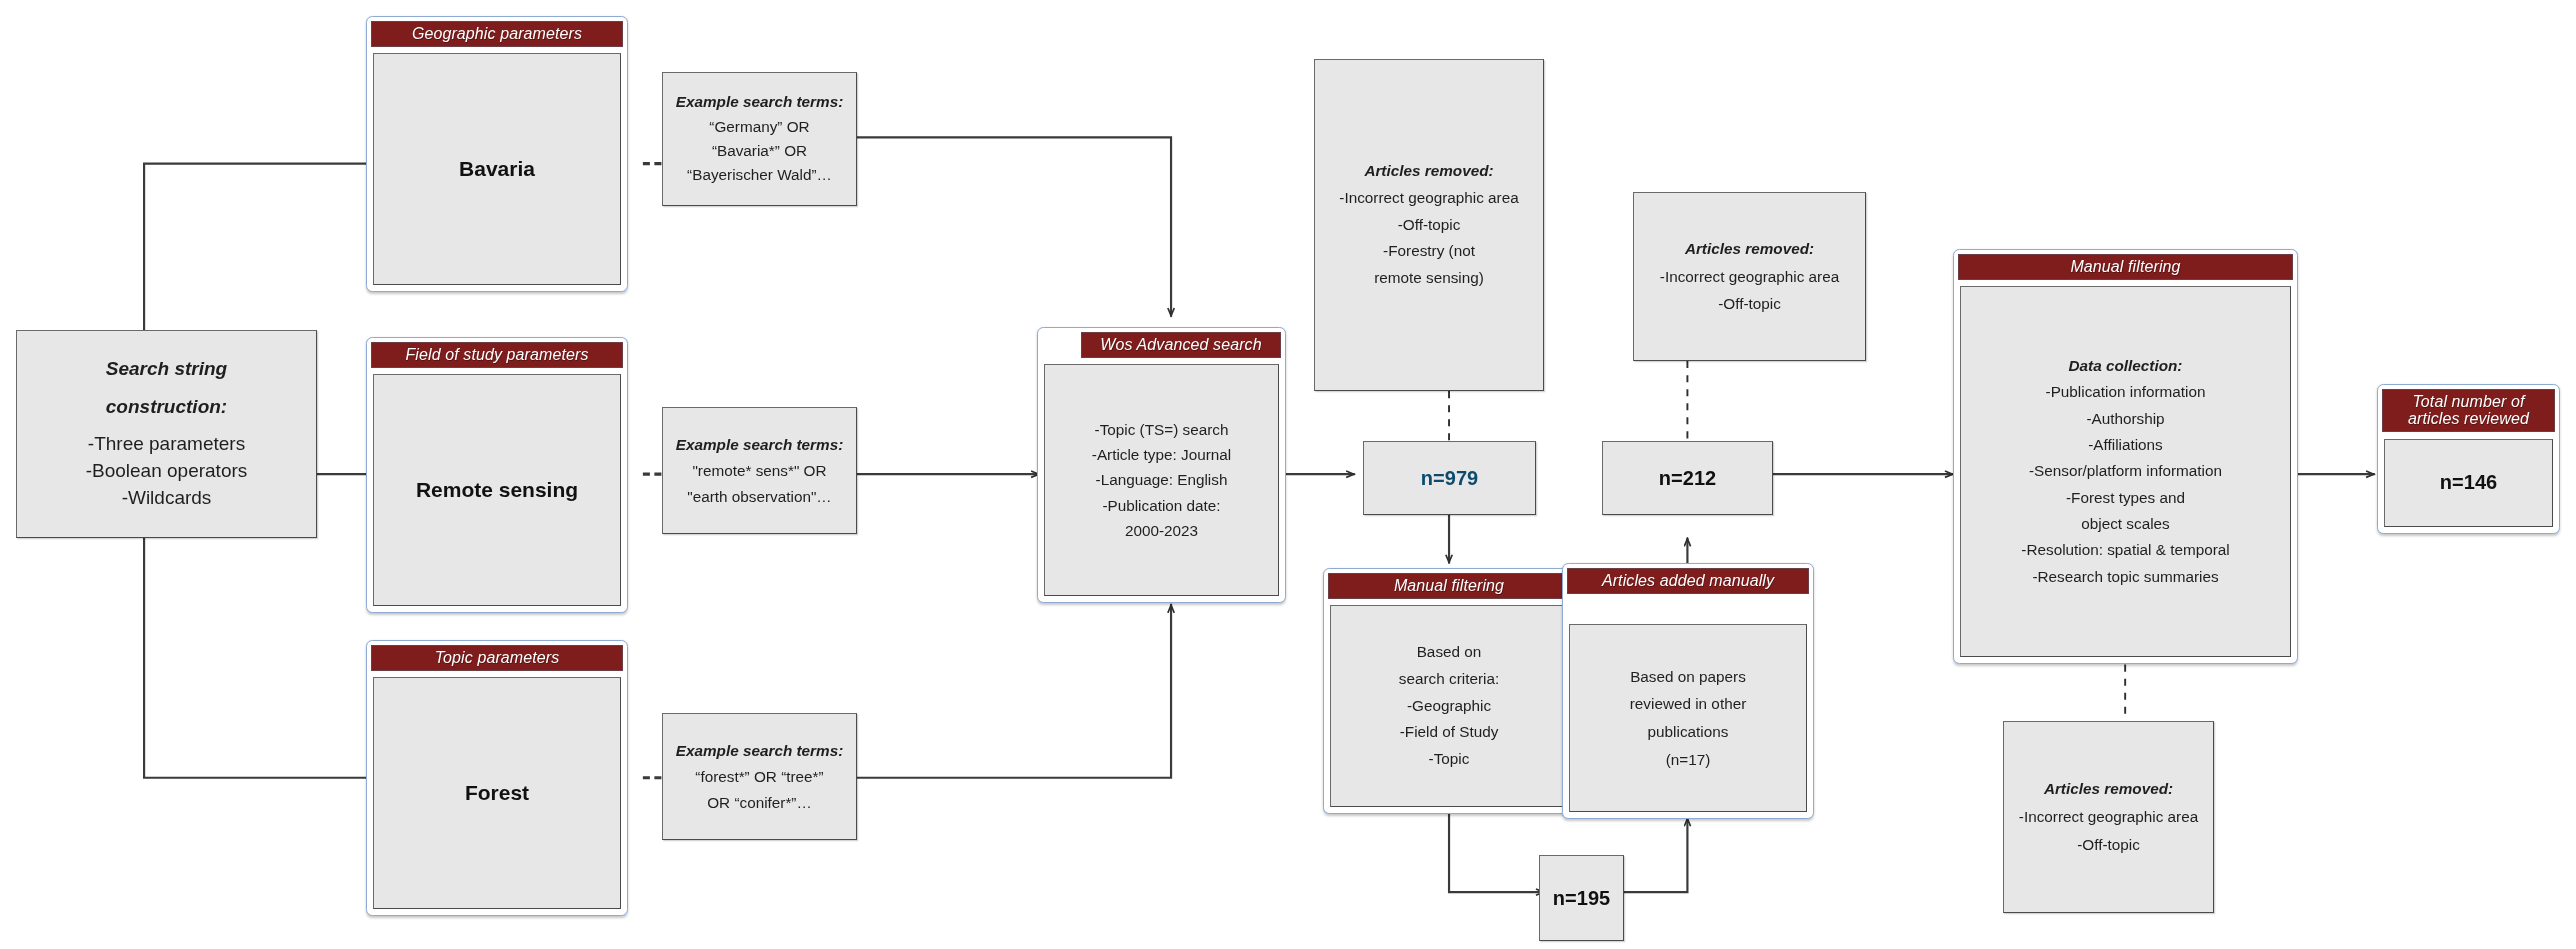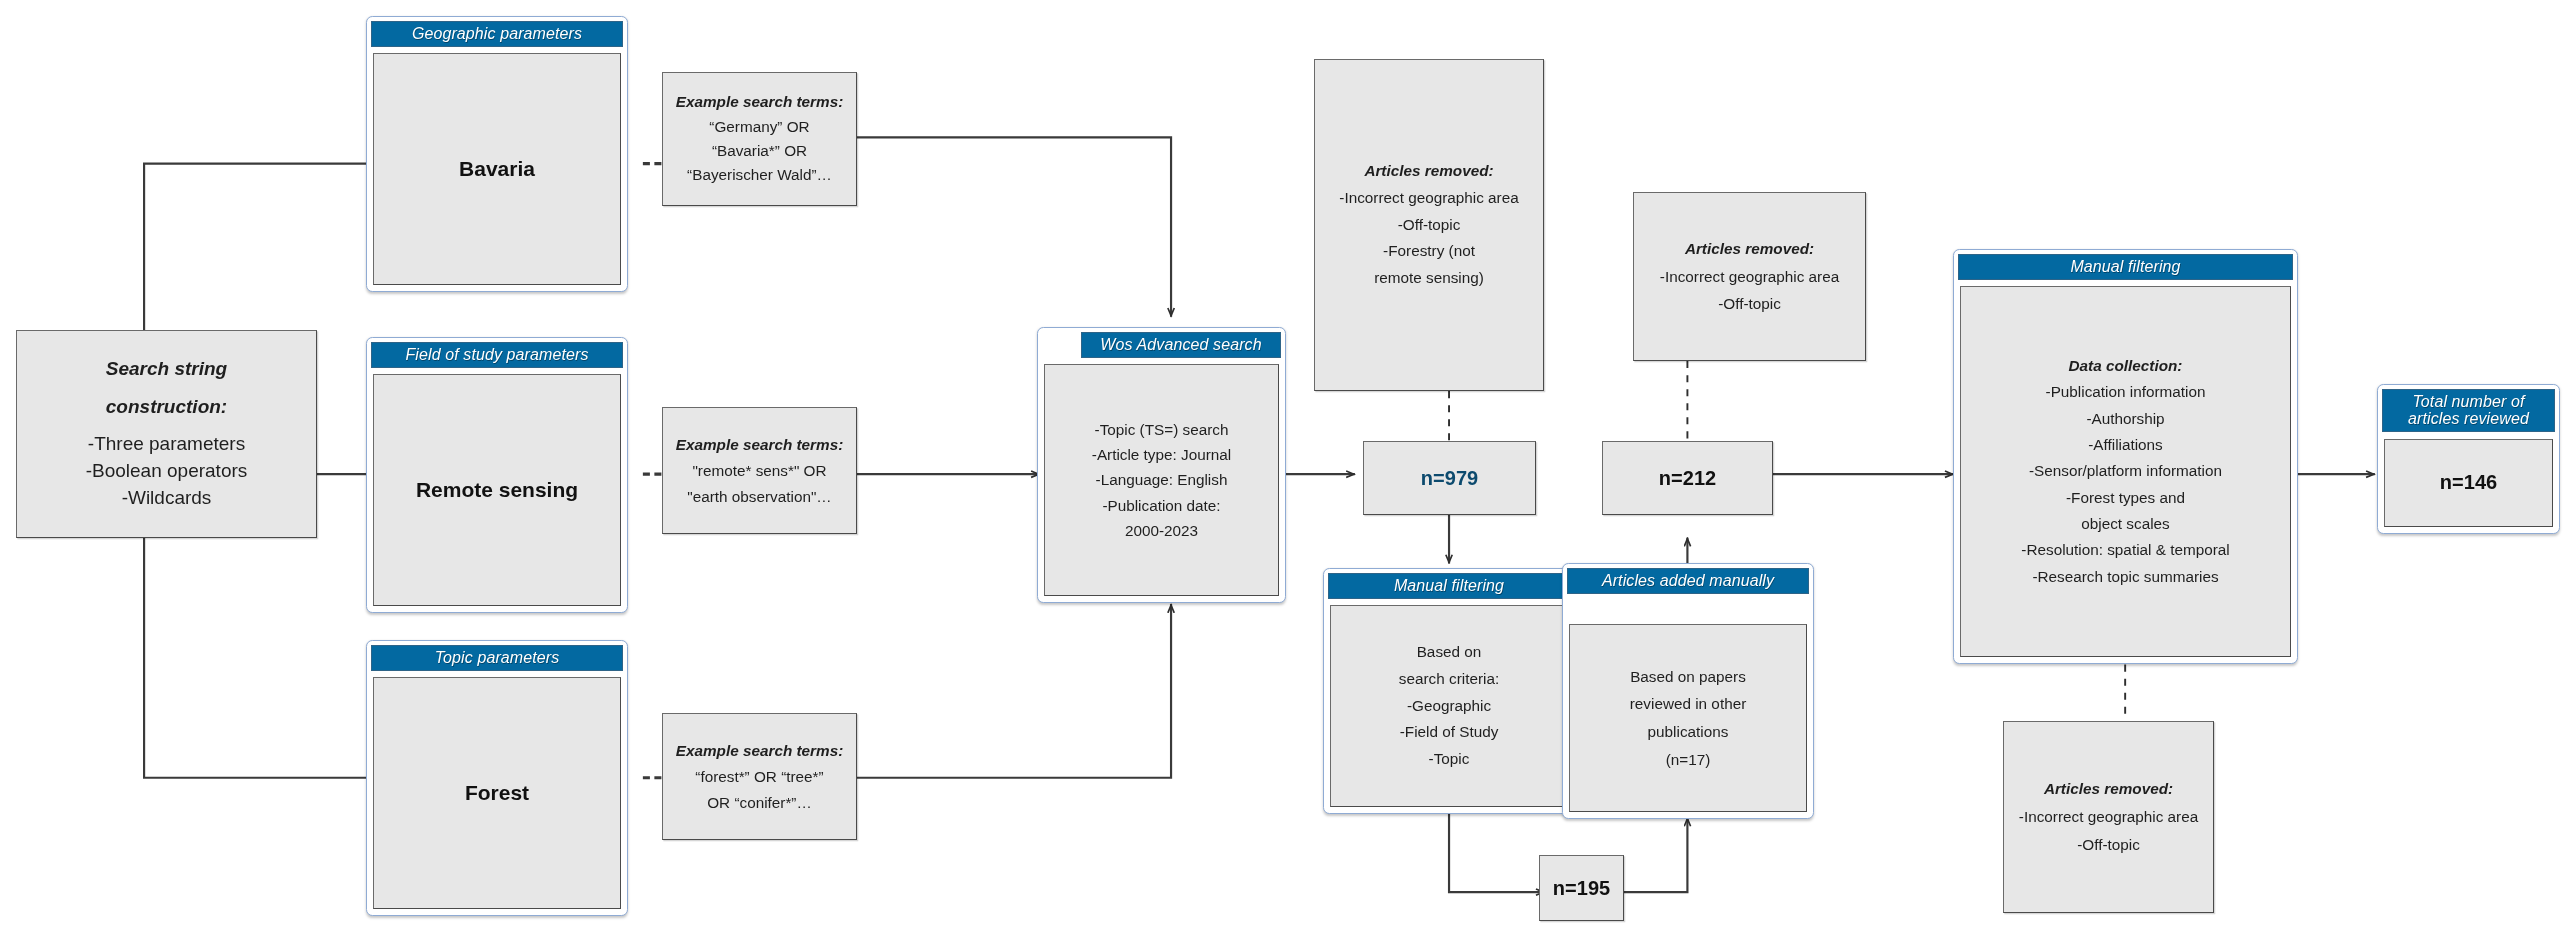--- a/index.html
+++ b/index.html
@@ -27,21 +27,21 @@
   
   .framed{
     background:#ffffff;
     border:1.9px solid #8fabd4;
     border-radius:6.4px;
     box-shadow:0 1.9px 2.6px rgba(0,0,0,.22), inset 0 0 0 1.3px #ffffff;
     padding:3.8px;
     display:flex;flex-direction:column;
   }
   .framed .bar{
-    background:#0369a1;
+    background:#7f1d1d;
     color:#ffffff;
     font-style:italic;
     text-align:center;
     border:0.6px solid #59607080;
     padding:3.2px 2.6px 3.8px 2.6px;
     line-height:1.08;
     letter-spacing:0.1px;
     text-shadow:0.6px 0.6px 0 rgba(0,0,0,.35);
     flex:0 0 auto;
     white-space:normal;
@@ -201,21 +201,21 @@
       <div>
         <span class="ln">Based on</span>
         <span class="ln">search criteria:</span>
         <span class="ln">-Geographic</span>
         <span class="ln">-Field of Study</span>
         <span class="ln">-Topic</span>
       </div>
     </div>
   </div>
 
-  <div class="node plain" style="left:1539px;top:855px;width:85px;height:66px;font-size:20px;font-weight:bold;color:#111;">
+  <div class="node plain" style="left:1539px;top:855px;width:85px;height:86px;font-size:20px;font-weight:bold;color:#111;">
     <span>n=195</span>
   </div>
 
   <div class="node plain" style="left:1633px;top:192px;width:233px;height:169px;font-size:15.3px;color:#1f1f1f;line-height:1.8;">
     <div>
       <span class="ttl">Articles removed:</span>
       <span class="ln">-Incorrect geographic area</span>
       <span class="ln">-Off-topic</span>
     </div>
   </div>

